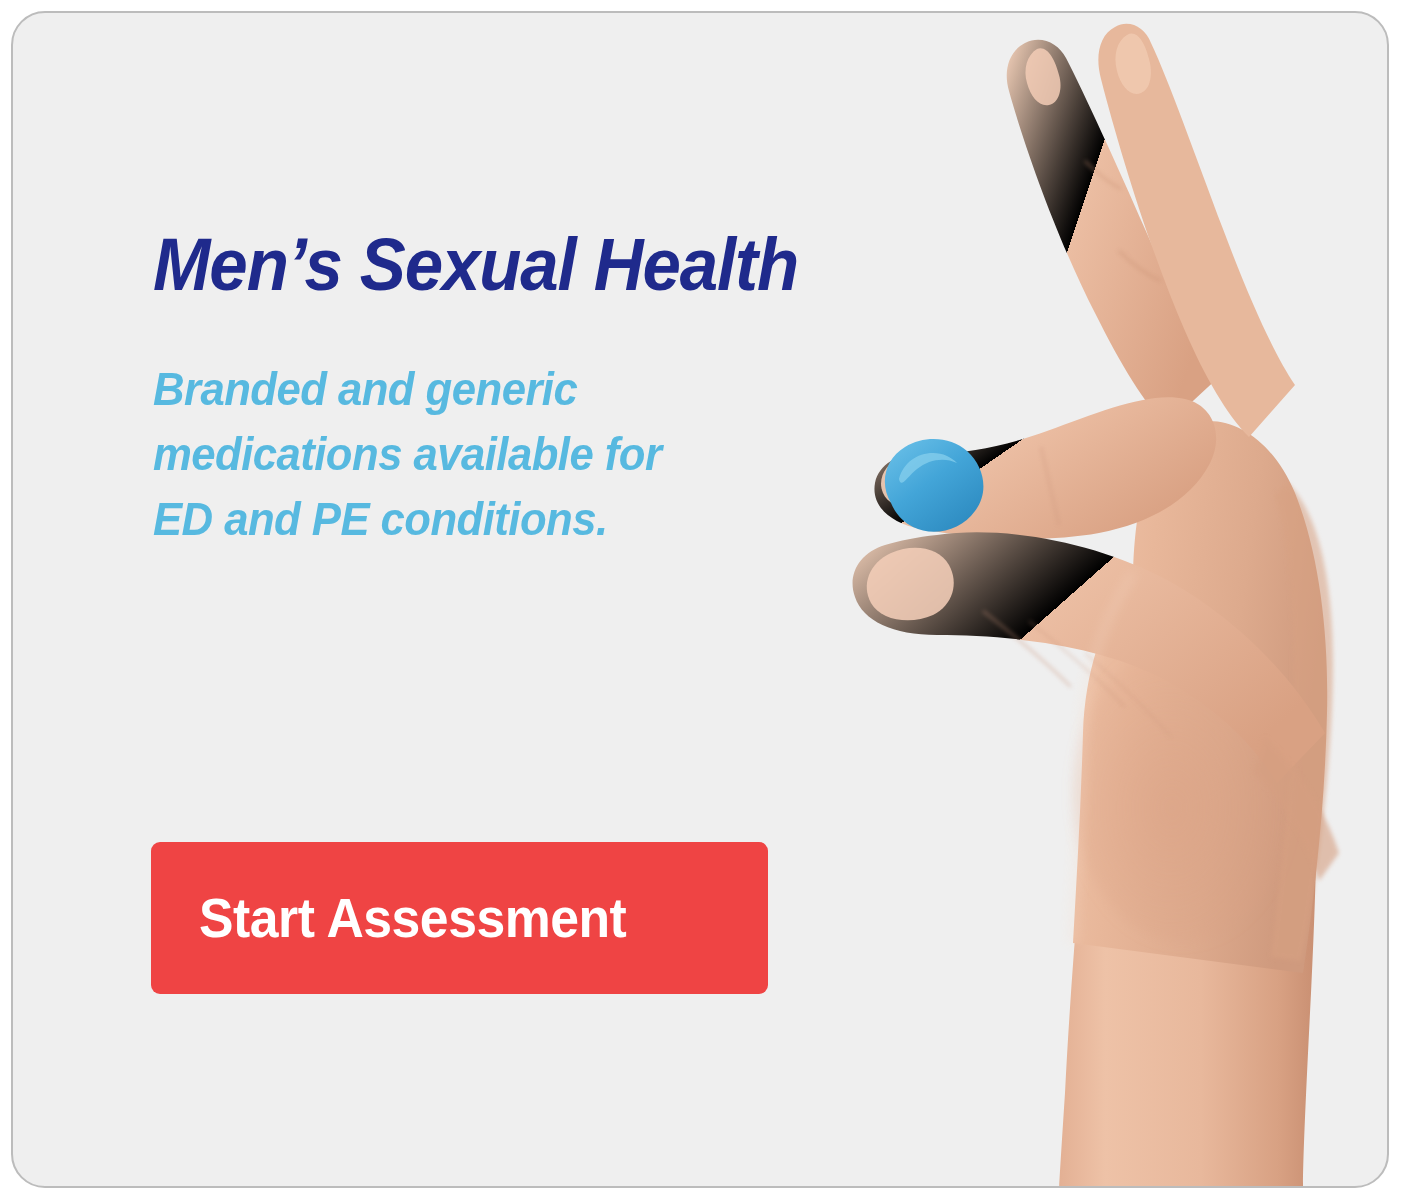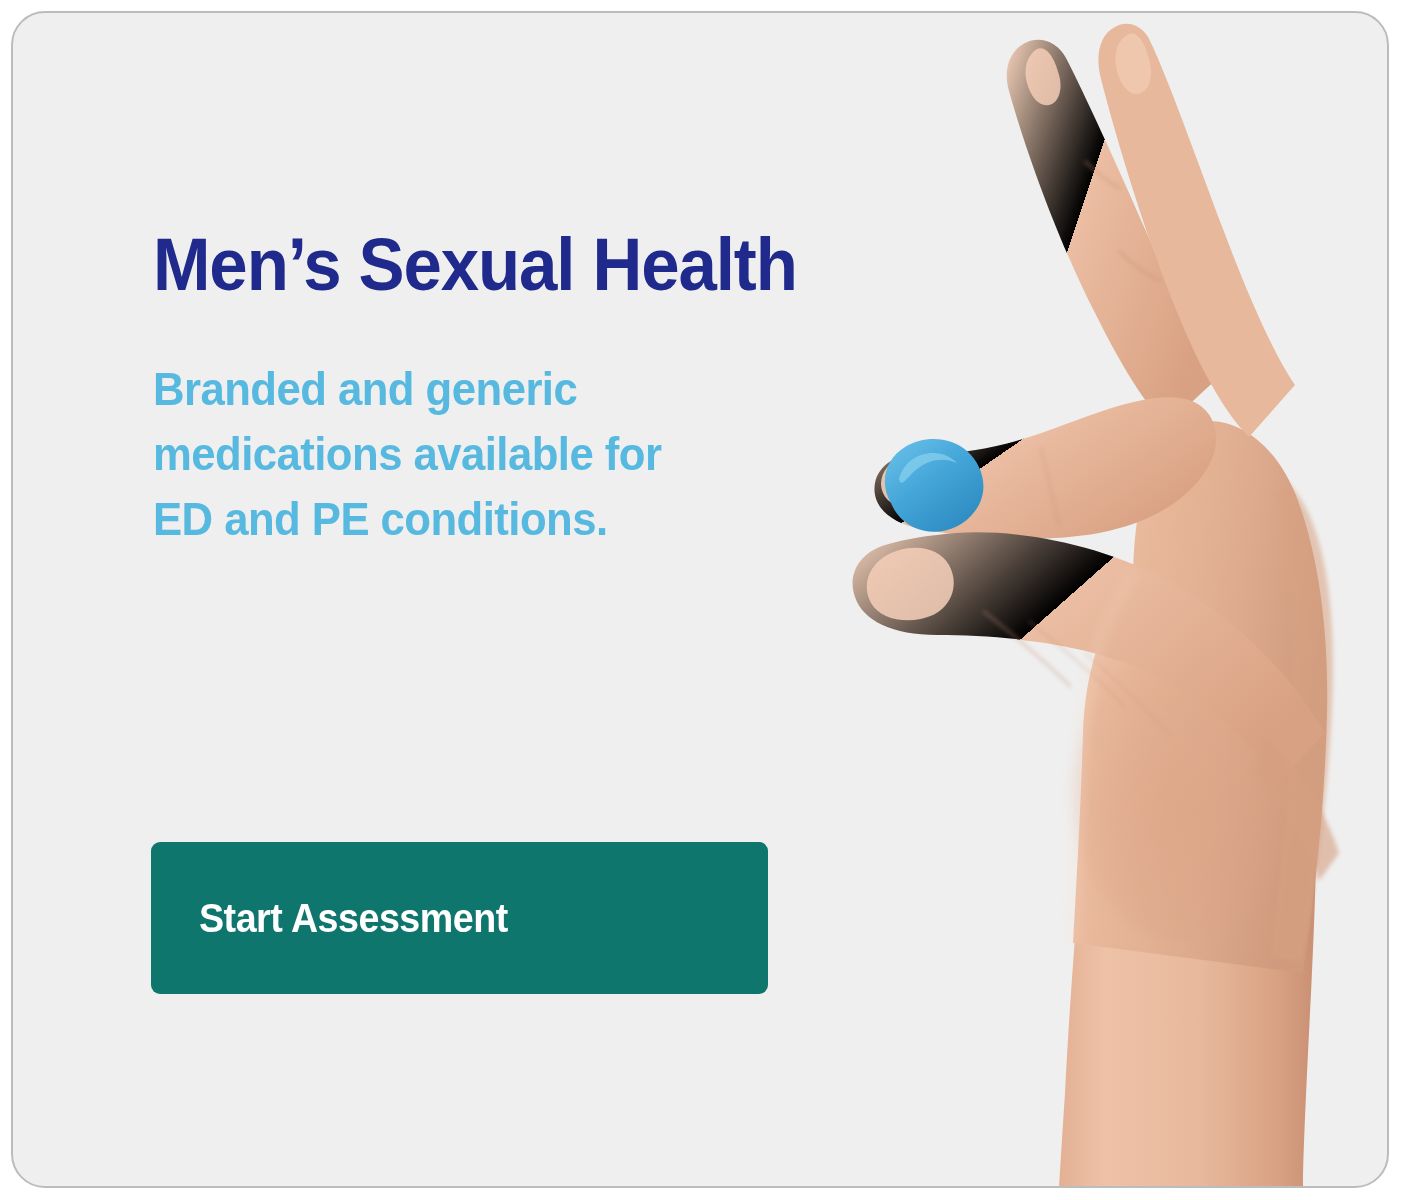--- a/index.html
+++ b/index.html
@@ -27,20 +27,21 @@
     box-sizing: border-box;
     overflow: hidden;
   }
 
   
   .copy-block {
     position: absolute;
     left: 140px;
     top: 214px;
     width: 640px;
+    font-style: italic;
   }
 
   .headline {
     font-family: "Liberation Sans", sans-serif;
     font-size: 75px;
     line-height: 1.0;
     font-weight: bold;
     color: #1f2a8c;
     letter-spacing: -1.2px;
     margin: 0;
@@ -63,26 +64,26 @@
     white-space: pre-line;
   }
 
   
   .cta-button {
     position: absolute;
     left: 138px;
     top: 829px;
     width: 617px;
     height: 152px;
-    background: #0f766e;
+    background: #ef4444;
     border: none;
     border-radius: 9px;
     color: #ffffff;
     font-family: "Liberation Sans", sans-serif;
-    font-size: 40px;
+    font-size: 55px;
     font-weight: bold;
     letter-spacing: -0.5px;
     text-align: left;
     padding: 0 0 0 48px;
     cursor: pointer;
     display: flex;
     align-items: center;
     box-sizing: border-box;
   }
   .cta-button span { transform: scaleX(0.94); transform-origin: left center; display:block; }

